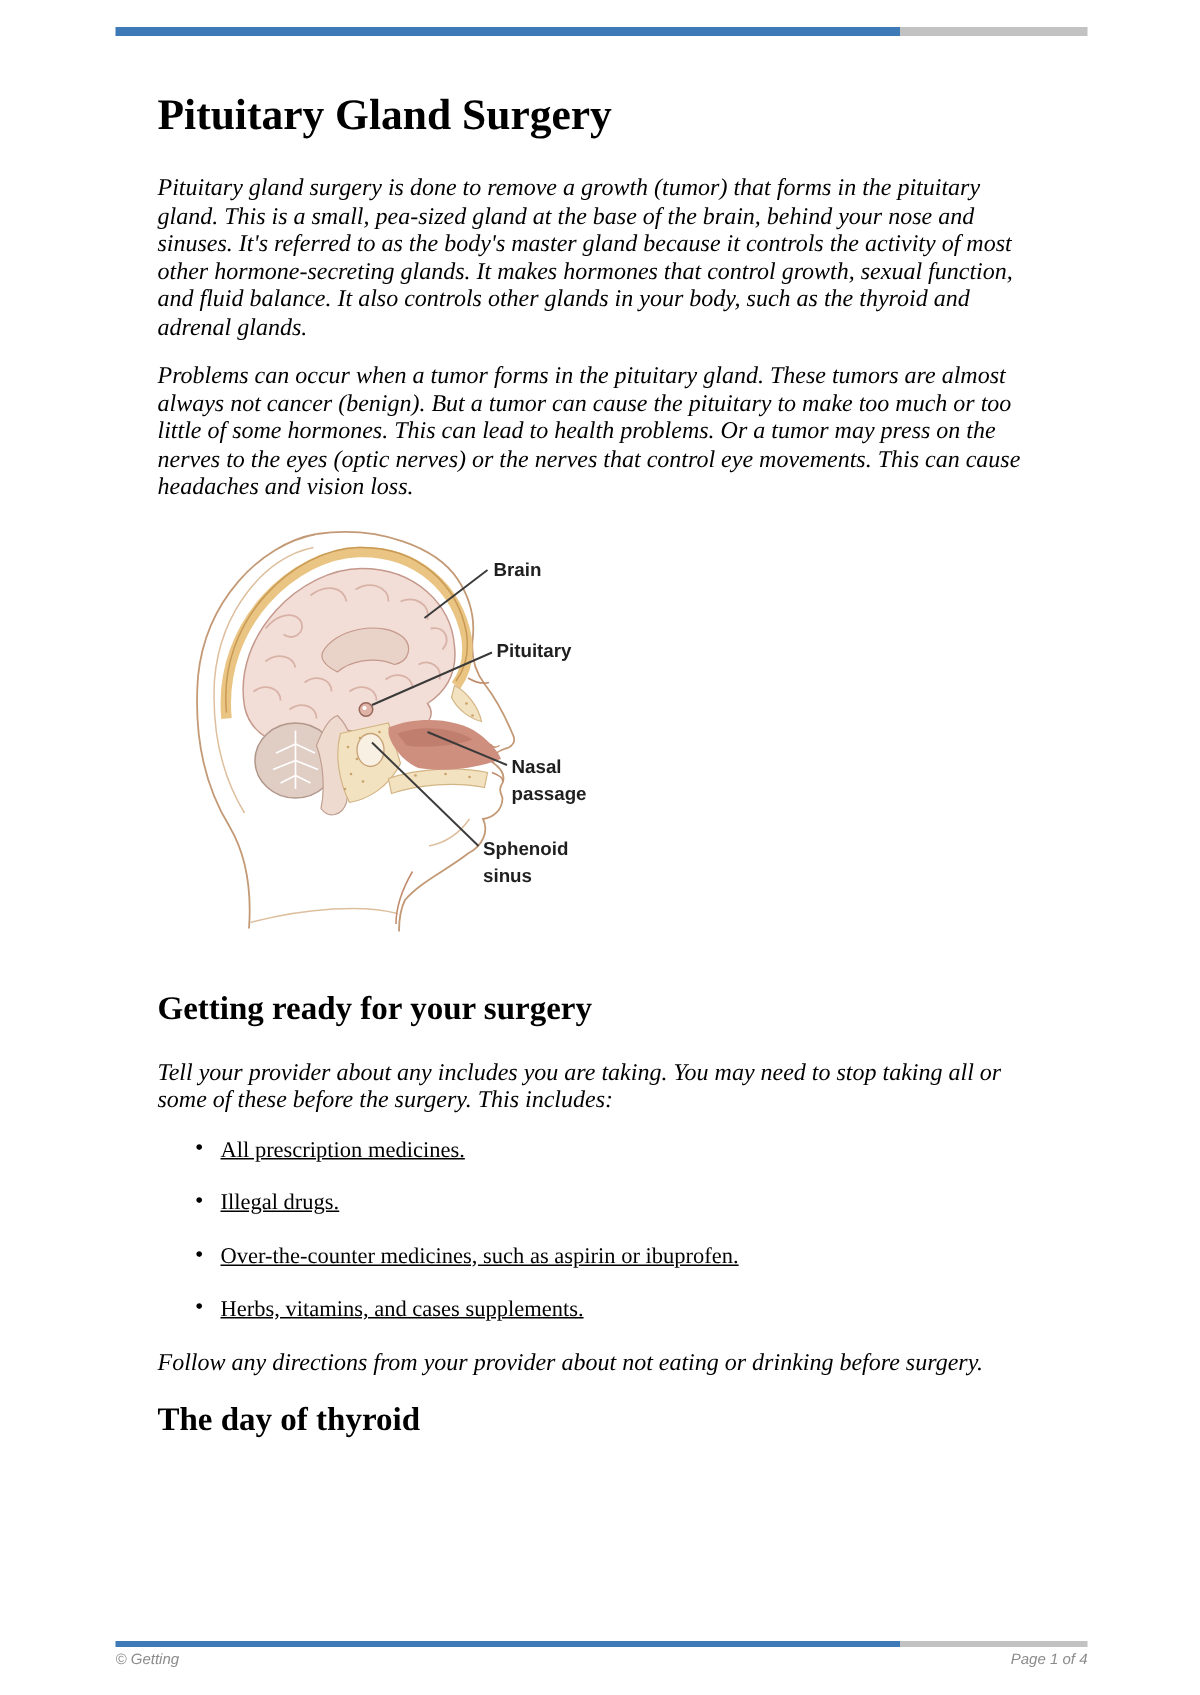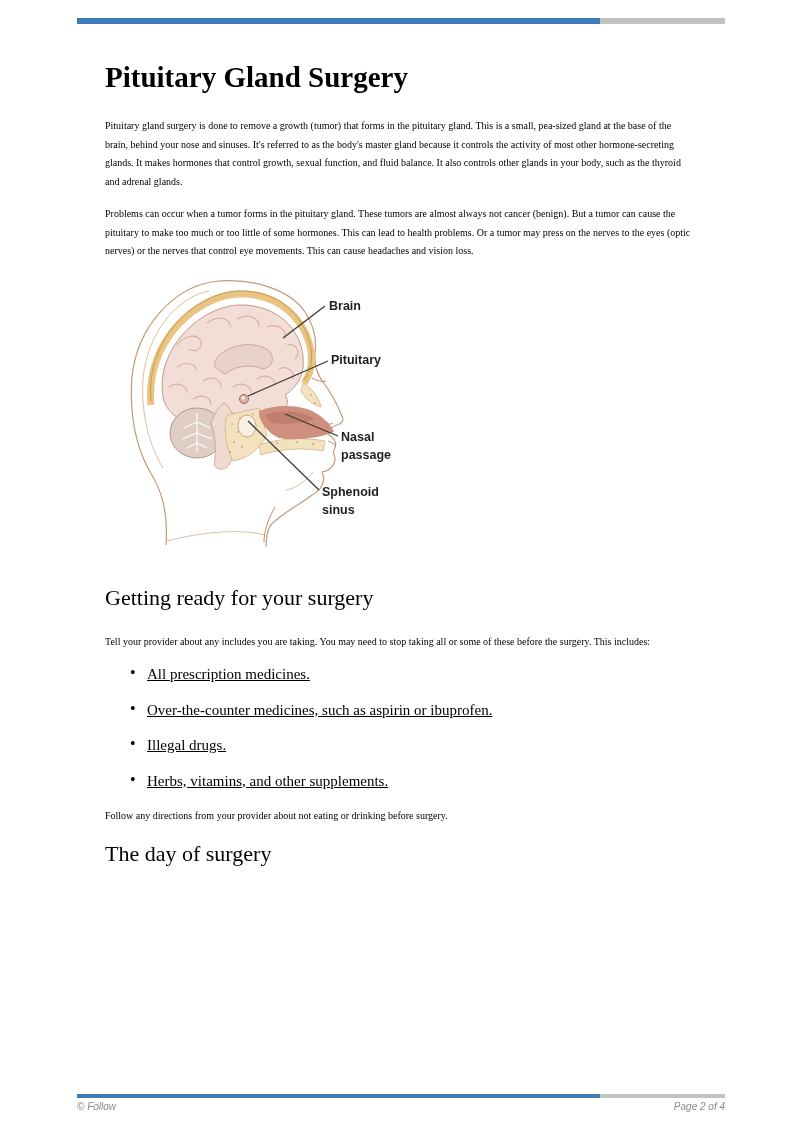--- a/index.html
+++ b/index.html
@@ -14,23 +14,23 @@
   .rule .seg-blue { width: 523px; height: 100%; background: #3d7ab7; }
   .rule .seg-gray { flex: 1; height: 100%; background: #c2c2c2; }
   .rule-top { top: 18px; height: 6px; }
   .rule-bottom { top: 1094px; height: 4px; }
 
   .content { position: absolute; left: 105px; top: 0; width: 590px; }
 
   h1.doc-title { margin-top: 60px; margin-bottom: 23px;
                  font-size: 29px; line-height: 34px; font-weight: bold; }
 
-  p.body-text { font-size: 10px; line-height: 18.5px; margin: 0 0 14px 0; }
+  p.body-text { font-size: 16px; line-height: 18.5px; margin: 0 0 14px 0; font-style: italic; }
 
-  h2.section-heading { font-size: 22px; line-height: 27px; font-weight: normal;
+  h2.section-heading { font-size: 22px; line-height: 27px; font-weight: bold;
                        margin: 31px 0 22px 0; }
   h2.section-heading.last { margin-top: 0; margin-bottom: 0; }
 
   ul.med-list { list-style: none; margin: 3px 0 14px 0; }
   ul.med-list li { position: relative; padding-left: 42px;
                    font-size: 15px; line-height: 18.5px; margin-bottom: 17px; text-decoration: underline; }
   ul.med-list li::before { content: "\2022"; position: absolute; left: 25px; top: -1px;
                            font-size: 16px; }
 
   figure.anatomy { margin: 2px 0 0 2px; }
@@ -157,35 +157,35 @@
         <text class="fig-label" x="215" y="239">sinus</text>
       </svg>
     </figure>
 
     <h2 class="section-heading">Getting ready for your surgery</h2>
 
     <p class="body-text">Tell your provider about any includes you are taking. You may need to stop taking all or some of these before the surgery. This includes:</p>
 
     <ul class="med-list">
       <li>All prescription medicines.</li>
+      <li>Illegal drugs.</li>
       <li>Over-the-counter medicines, such as aspirin or ibuprofen.</li>
-      <li>Illegal drugs.</li>
-      <li>Herbs, vitamins, and other supplements.</li>
+      <li>Herbs, vitamins, and cases supplements.</li>
     </ul>
 
     <p class="body-text">Follow any directions from your provider about not eating or drinking before surgery.</p>
 
-    <h2 class="section-heading last">The day of surgery</h2>
+    <h2 class="section-heading last">The day of thyroid</h2>
 
   </div>
 
   <footer>
     <div class="rule rule-bottom">
       <div class="seg-blue"></div>
       <div class="seg-gray"></div>
     </div>
     <div class="foot-text">
-      <span>© Follow</span>
-      <span>Page 2 of 4</span>
+      <span>© Getting</span>
+      <span>Page 1 of 4</span>
     </div>
   </footer>
 
 </div>
 
 </body></html>

